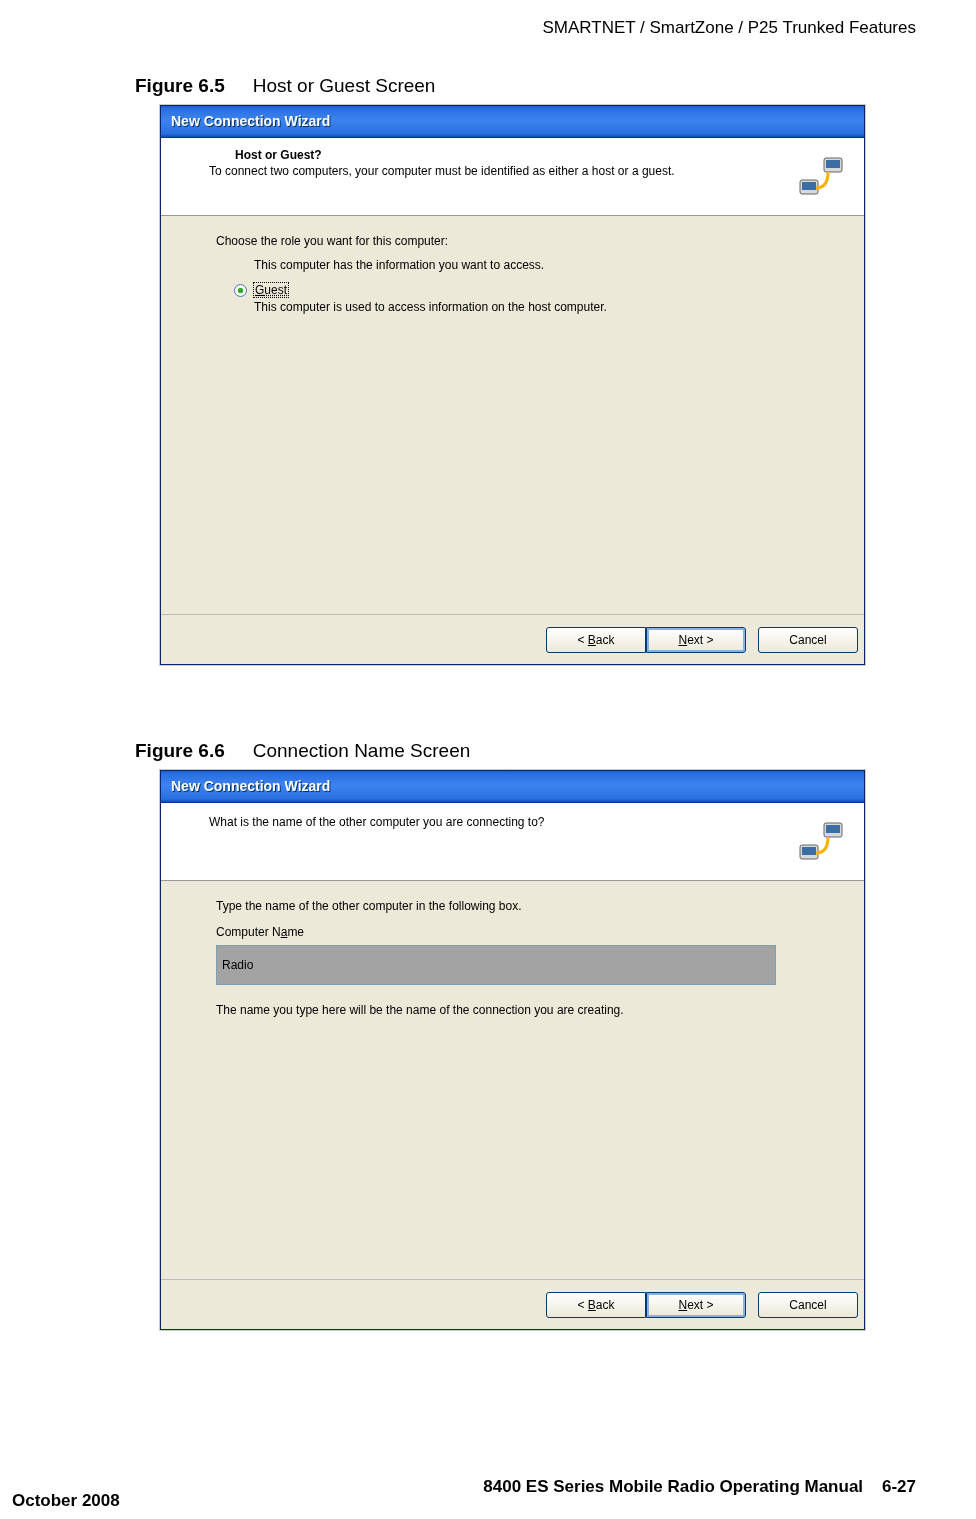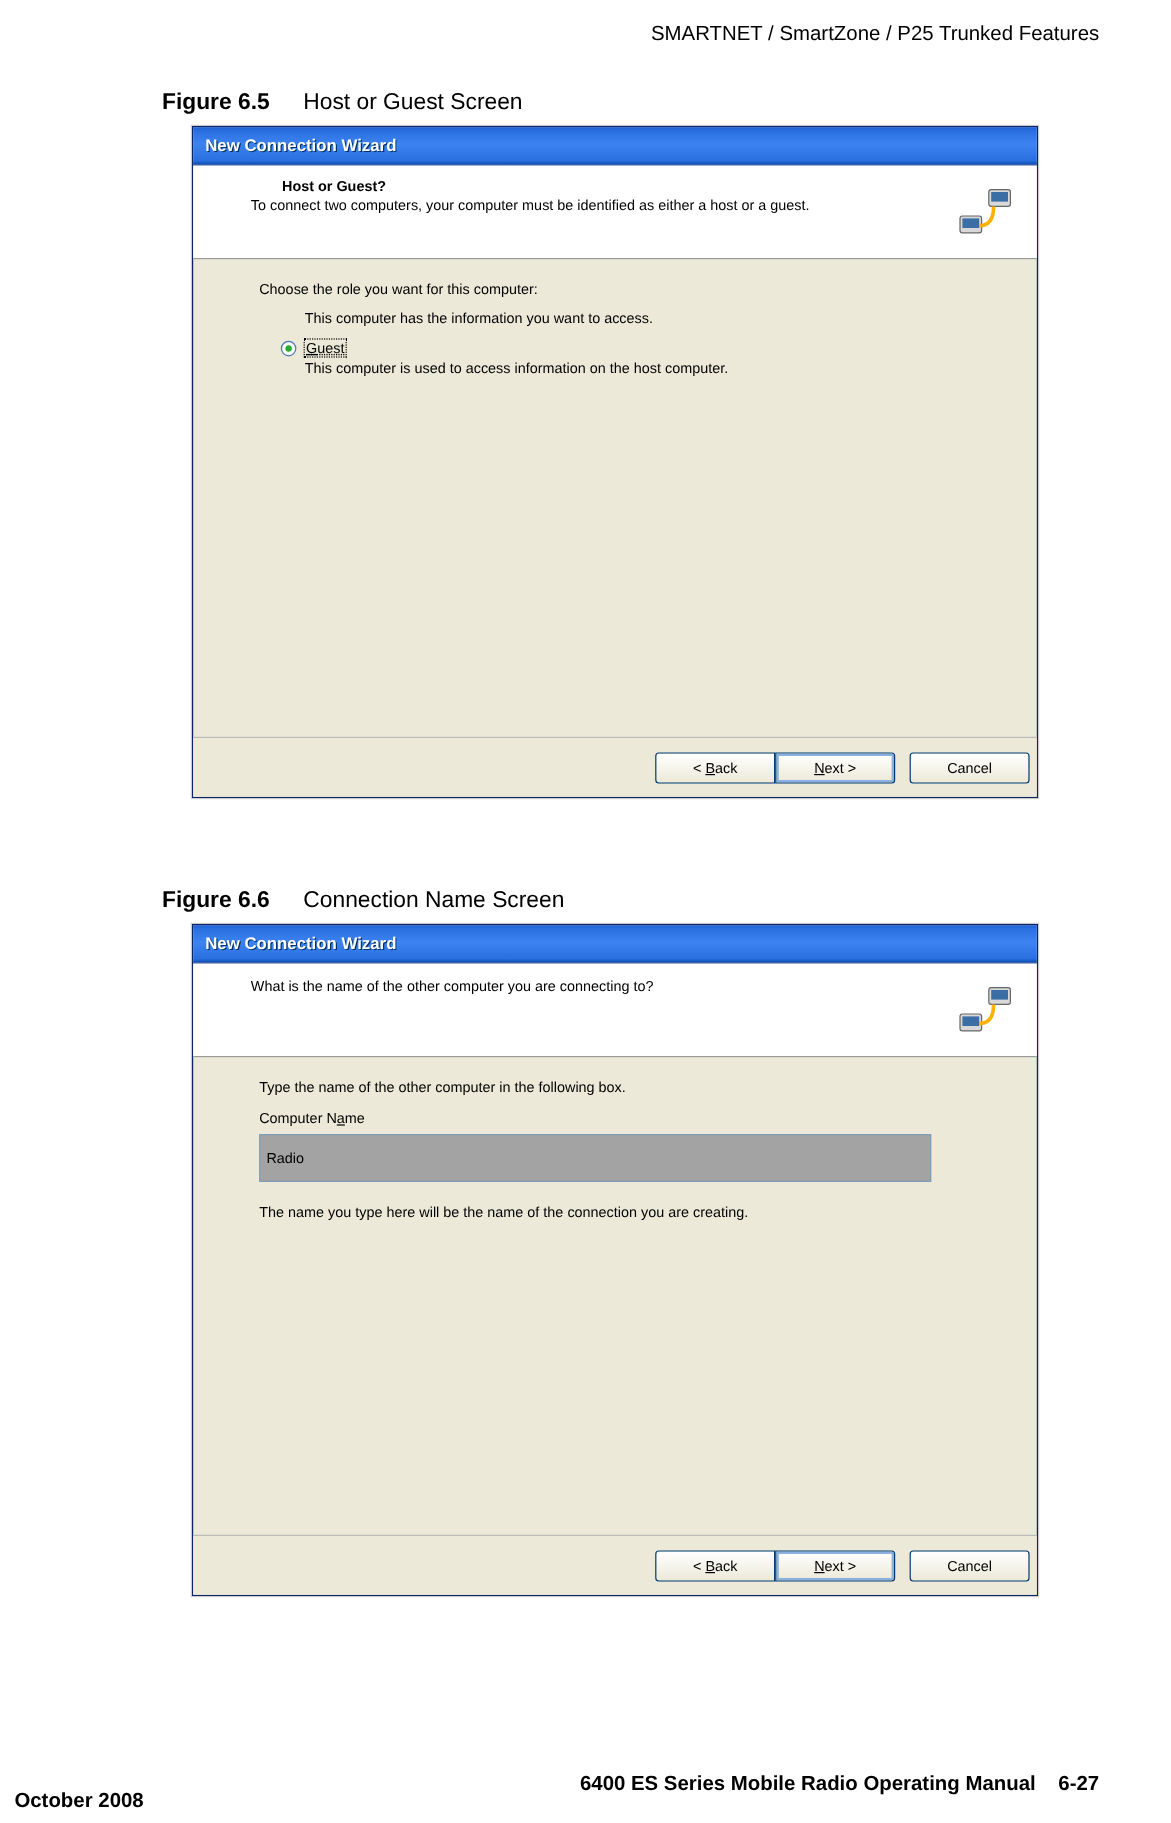--- a/index.html
+++ b/index.html
@@ -249,14 +249,14 @@
     <div class="button-bar">
       <button class="xp-btn btn-back">&lt; <span class="u">B</span>ack</button>
       <button class="xp-btn btn-next default"><span class="u">N</span>ext &gt;</button>
       <button class="xp-btn">Cancel</button>
     </div>
   </div>
 </div>
 
 <div class="footer-left">October 2008</div>
 <div class="footer-right">
-  <span>6400 ES Series Mobile Radio Operating Manual</span>&nbsp;&nbsp;&nbsp;&nbsp;<span>6-27</span>
+  <span>8400 ES Series Mobile Radio Operating Manual</span>&nbsp;&nbsp;&nbsp;&nbsp;<span>6-27</span>
 </div>
 
 </body></html>

